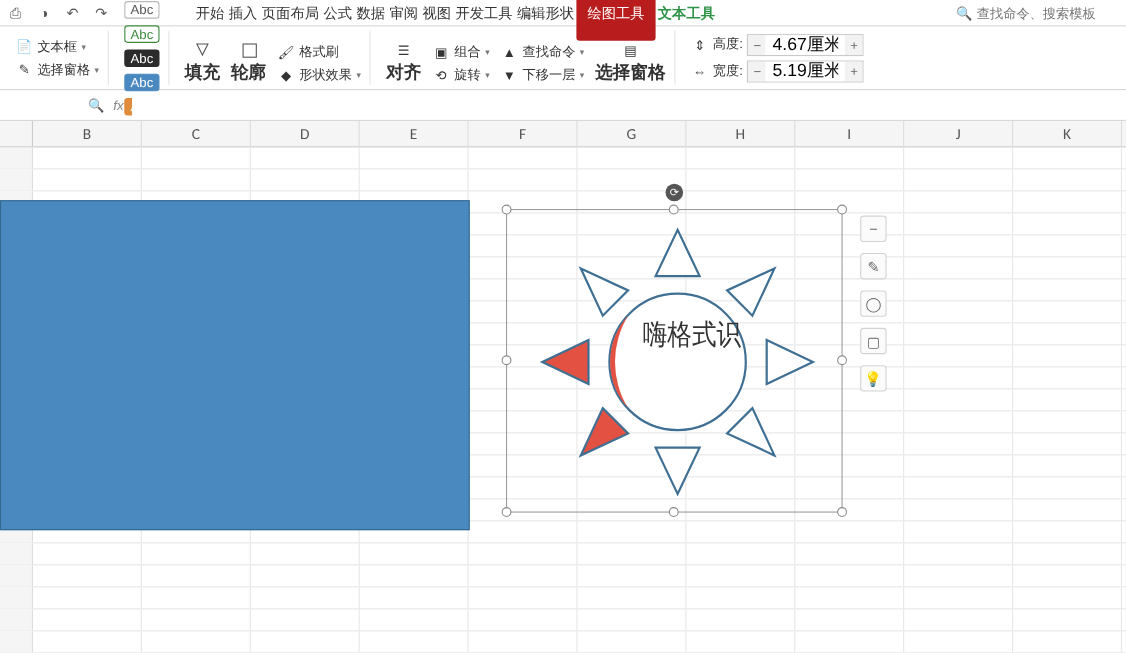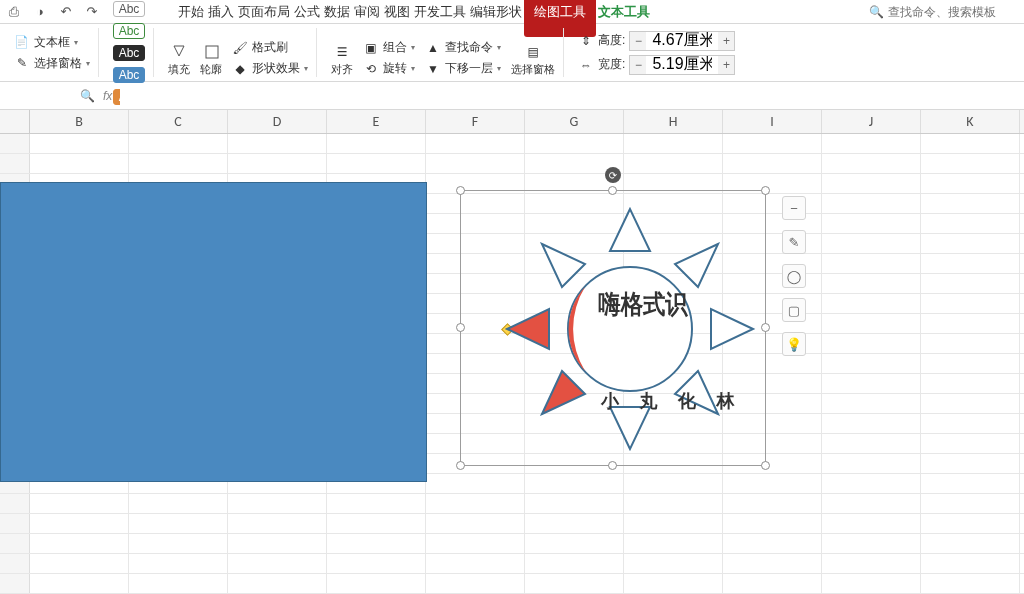--- a/index.html
+++ b/index.html
@@ -25,21 +25,21 @@
 
   .styles { display: flex; align-items: center; gap: 6px; }
   .stylebox { width: 32px; height: 36px; border: 1px solid #b8b8b8; border-radius: 3px; display: flex; align-items: center; justify-content: center; font-size: 12px; }
   .stylebox.white { background: #fff; color: #555; }
   .stylebox.outline { background: #fff; color: #3d8b3d; border-color: #3d8b3d; }
   .stylebox.dark { background: #2b2b2b; color: #fff; border-color: #2b2b2b; }
   .stylebox.blue { background: #4a89c0; color: #fff; border-color: #4a89c0; }
   .stylebox.orange { background: #e08a3c; color: #fff; border-color: #e08a3c; }
 
   .stacked { display: flex; flex-direction: column; align-items: center; gap: 2px; }
-  .stacked .lbl { font-size: 11px; }
+  .stacked .lbl { font-size: 16px; font-weight: bold; }
 
   .sizecontrols { display: flex; flex-direction: column; gap: 4px; }
   .sizerow { display: flex; align-items: center; gap: 4px; }
   .spinner { display: flex; align-items: center; border: 1px solid #c9c9c9; height: 20px; }
   .spinner .pm { width: 16px; text-align: center; background: #f2f2f2; color: #666; font-size: 12px; line-height: 18px; }
   .spinner input { width: 72px; border: none; text-align: left; padding: 0 6px; font-size: 16px; outline: none; }
 
   
   .formulabar { height: 28px; border-bottom: 1px solid #d8d8d8; display: flex; align-items: center; padding: 0 8px; gap: 8px; }
   .namebox { width: 50px; height: 20px; }
@@ -63,21 +63,21 @@
 
   .selection { position: absolute; left: 460px; top: 56px; width: 306px; height: 276px; border: 1px solid #9c9c9c; }
   .selhandle { position: absolute; width: 9px; height: 9px; background: #fff; border: 1px solid #8b8b8b; border-radius: 50%; }
   .sh-tl { left: -5px; top: -5px; } .sh-tc { left: 50%; top: -5px; margin-left: -5px; }
   .sh-tr { right: -5px; top: -5px; } .sh-ml { left: -5px; top: 50%; margin-top: -5px; }
   .sh-mr { right: -5px; top: 50%; margin-top: -5px; } .sh-bl { left: -5px; bottom: -5px; }
   .sh-bc { left: 50%; bottom: -5px; margin-left: -5px; } .sh-br { right: -5px; bottom: -5px; }
   .rothandle { position: absolute; left: 50%; top: -24px; margin-left: -8px; width: 16px; height: 16px; background: #555; border-radius: 50%; display: flex; align-items: center; justify-content: center; color: #fff; font-size: 10px; }
   .adjhandle { position: absolute; width: 9px; height: 9px; background: #ffd54a; border: 1px solid #c09820; transform: rotate(45deg); }
 
-  .sunshape { position: absolute; left: 46px; top: 18px; width: 246px; height: 240px; font-weight: bold; }
+  .sunshape { position: absolute; left: 32px; top: 18px; width: 246px; height: 240px; }
   .sunshape svg { overflow: visible; }
   .sunlabel { position: absolute; left: 84px; top: 78px; font-size: 26px; font-family: "SimSun", serif; color: #333; transform: scaleX(0.86); }
   .sunlabel2 { position: absolute; left: 94px; top: 180px; font-size: 18px; font-family: "SimSun", serif; color: #333; letter-spacing: 8px; }
 
   
   .sidetools { position: absolute; left: 782px; top: 62px; width: 24px; display: flex; flex-direction: column; gap: 10px; }
   .sidebtn { width: 24px; height: 24px; border: 1px solid #d3d3d3; border-radius: 3px; background: #fbfbfb; display: flex; align-items: center; justify-content: center; font-size: 13px; color: #666; }
 </style>
 </head>
 <body>
@@ -570,21 +570,20 @@
           <polygon points="211,35 168,55 191,78"></polygon>
           <polygon points="35,205 78,185 55,162" fill="#e35142"></polygon>
           <polygon points="211,205 168,185 191,162"></polygon>
 
           <circle cx="123" cy="120" r="62" fill="#fff"></circle>
 
           <path d="M78 78 A62 62 0 0 0 78 162 A80 80 0 0 1 78 78 Z" fill="#e35142" stroke="none"></path>
         </g>
       </svg>
       <div class="sunlabel">嗨格式识</div>
-      <div class="sunlabel2">小 丸 化 林</div>
     </div>
   </div>
 
   <div class="sidetools">
     <div class="sidebtn">−</div>
     <div class="sidebtn">✎</div>
     <div class="sidebtn">◯</div>
     <div class="sidebtn">▢</div>
     <div class="sidebtn">💡</div>
   </div>

